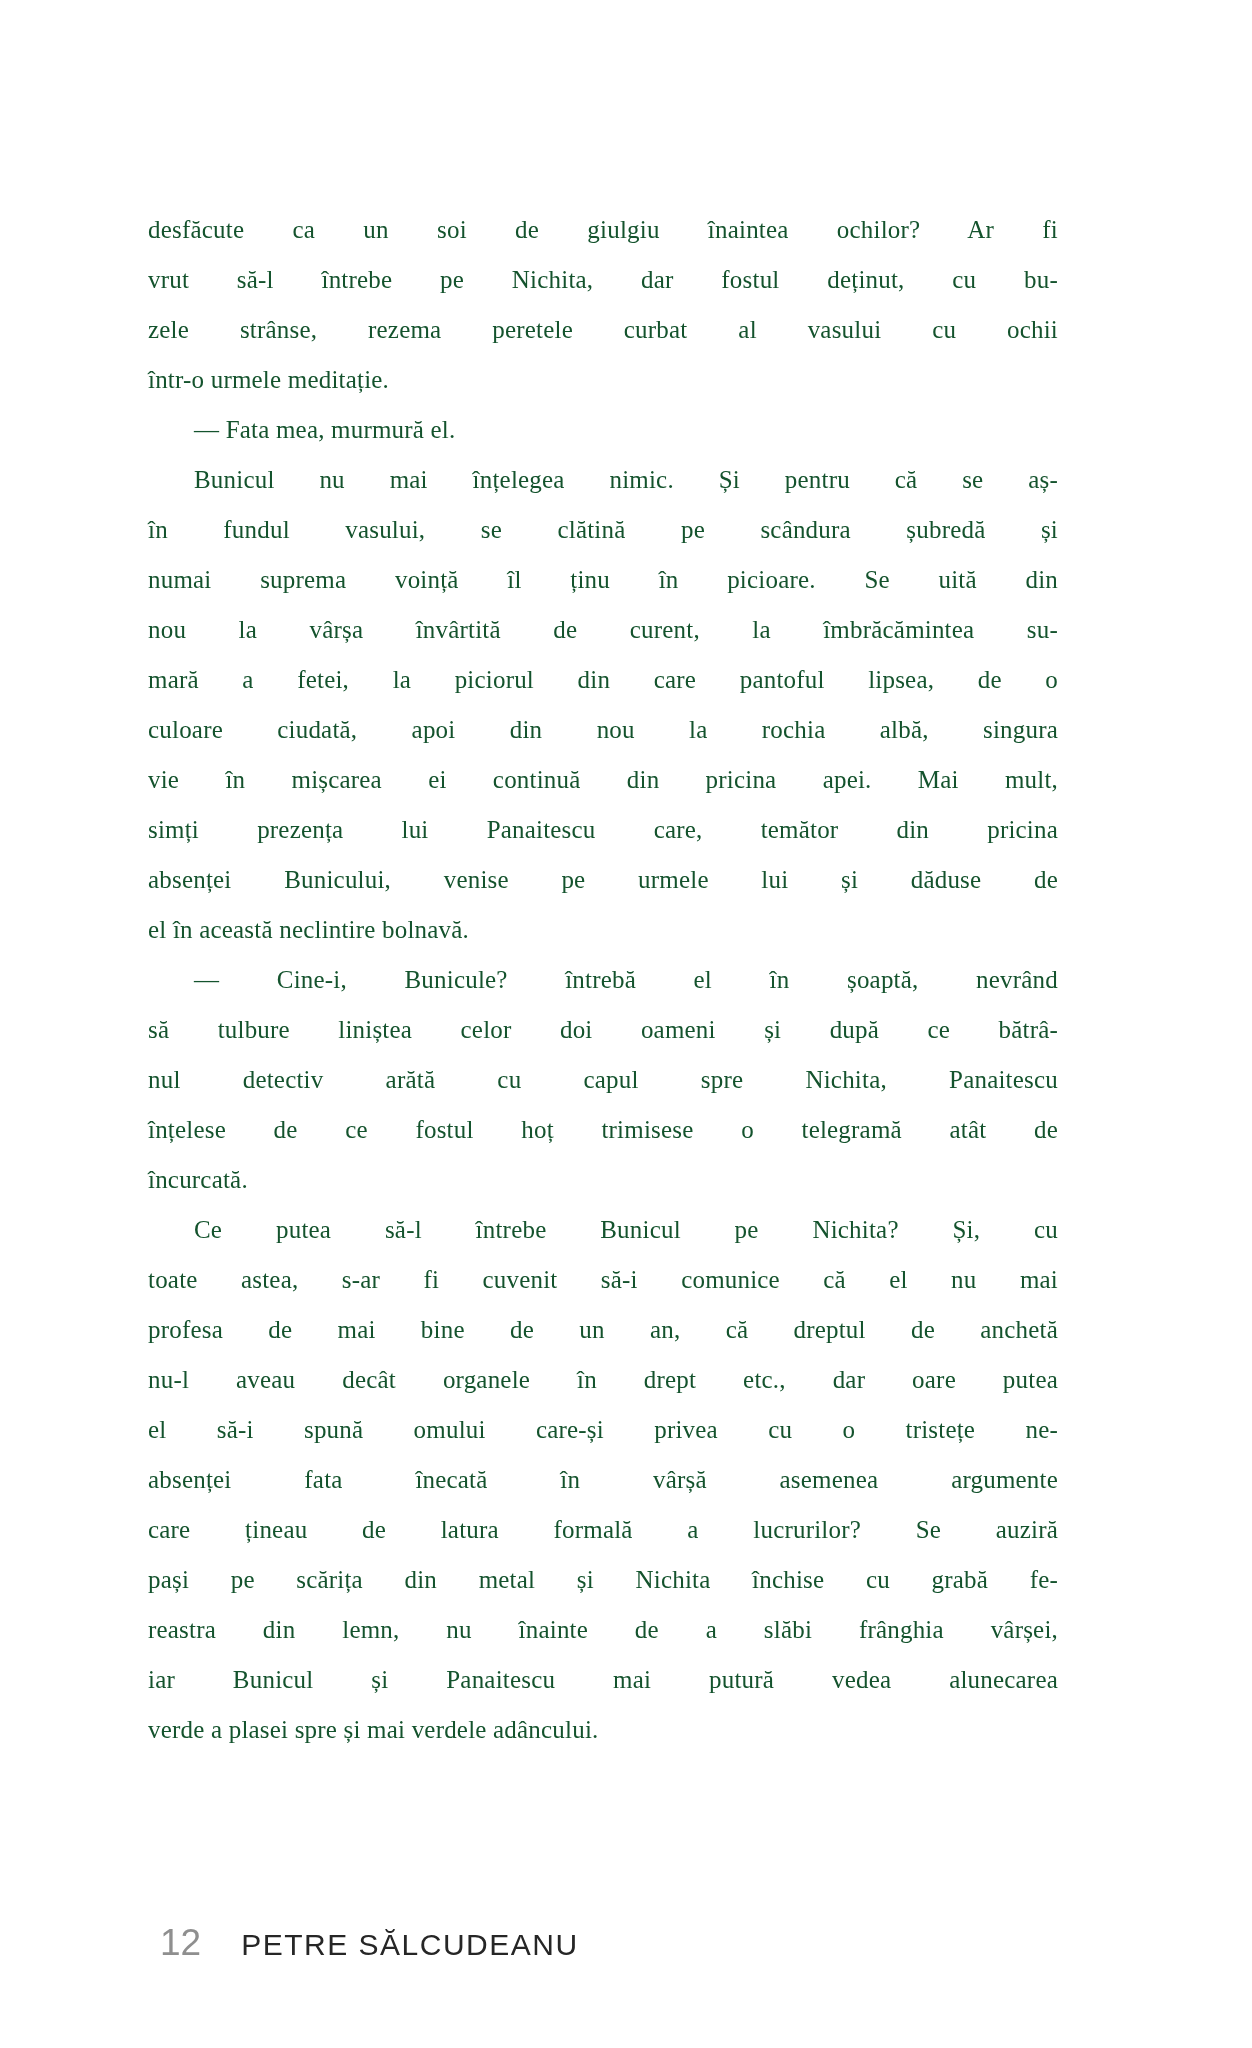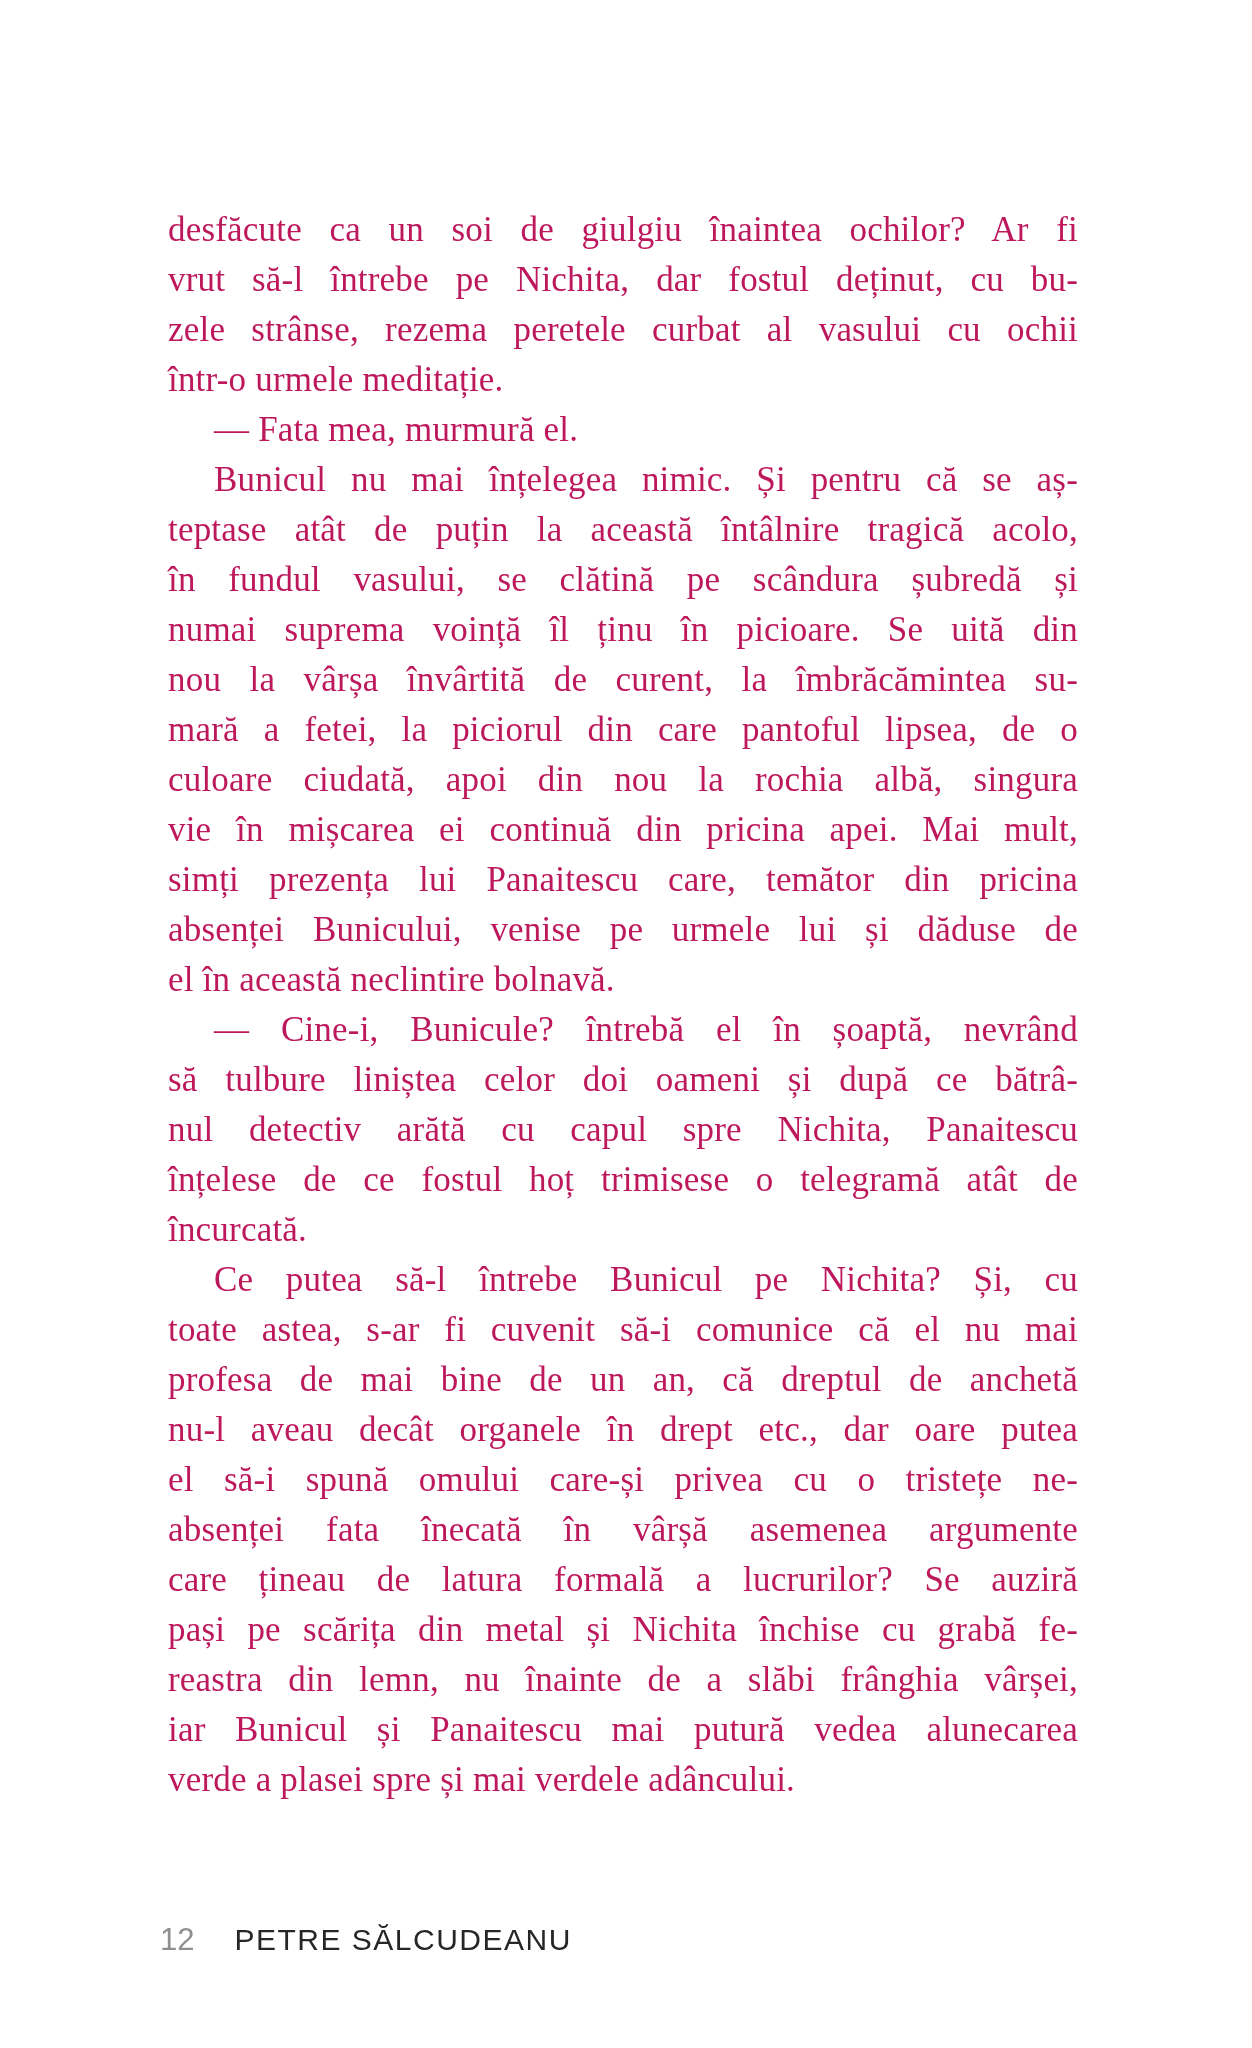--- a/index.html
+++ b/index.html
@@ -10,26 +10,26 @@
   .page {
     position: relative;
     width: 1252px;
     height: 2048px;
     background: #ffffff;
     overflow: hidden;
     font-family: "Liberation Serif", serif;
   }
   .text-block {
     position: absolute;
-    left: 168px;
+    left: 148px;
     top: 205px;
     width: 910px;
-    font-size: 35px;
+    font-size: 25px;
     line-height: 50px;
-    color: #be185d;
+    color: #14532d;
     letter-spacing: 0.2px;
   }
   .line {
     text-align: justify;
     text-align-last: justify;
   }
   .line.indent {
     padding-left: 46px;
   }
   .line.end {
@@ -39,21 +39,21 @@
   .footer {
     position: absolute;
     left: 160px;
     top: 1922px;
     display: flex;
     align-items: baseline;
     gap: 40px;
     font-family: "Liberation Sans", sans-serif;
   }
   .page-number {
-    font-size: 31px;
+    font-size: 37px;
     font-weight: 400;
     color: #8f8f8f;
     font-family: "Liberation Sans", sans-serif;
     text-align: center;
   }
   .author-name {
     font-size: 30px;
     font-weight: 400;
     letter-spacing: 1.5px;
     color: #262626;
@@ -66,21 +66,20 @@
 <div class="page">
 
   <div class="text-block">
 
   <div class="line">desfăcute ca un soi de giulgiu înaintea ochilor? Ar fi</div>
       <div class="line">vrut să-l întrebe pe Nichita, dar fostul deținut, cu bu-</div>
       <div class="line">zele strânse, rezema peretele curbat al vasului cu ochii</div>
       <div class="line end">într-o urmele meditație.</div>
       <div class="line indent end">— Fata mea, murmură el.</div>
       <div class="line indent">Bunicul nu mai înțelegea nimic. Și pentru că se aș-</div>
-      <div class="line">teptase atât de puțin la această întâlnire tragică acolo,</div>
       <div class="line">în fundul vasului, se clătină pe scândura șubredă și</div>
       <div class="line">numai suprema voință îl ținu în picioare. Se uită din</div>
       <div class="line">nou la vârșa învârtită de curent, la îmbrăcămintea su-</div>
       <div class="line">mară a fetei, la piciorul din care pantoful lipsea, de o</div>
       <div class="line">culoare ciudată, apoi din nou la rochia albă, singura</div>
       <div class="line">vie în mișcarea ei continuă din pricina apei. Mai mult,</div>
       <div class="line">simți prezența lui Panaitescu care, temător din pricina</div>
       <div class="line">absenței Bunicului, venise pe urmele lui și dăduse de</div>
       <div class="line end">el în această neclintire bolnavă.</div>
       <div class="line indent">— Cine-i, Bunicule? întrebă el în șoaptă, nevrând</div>

